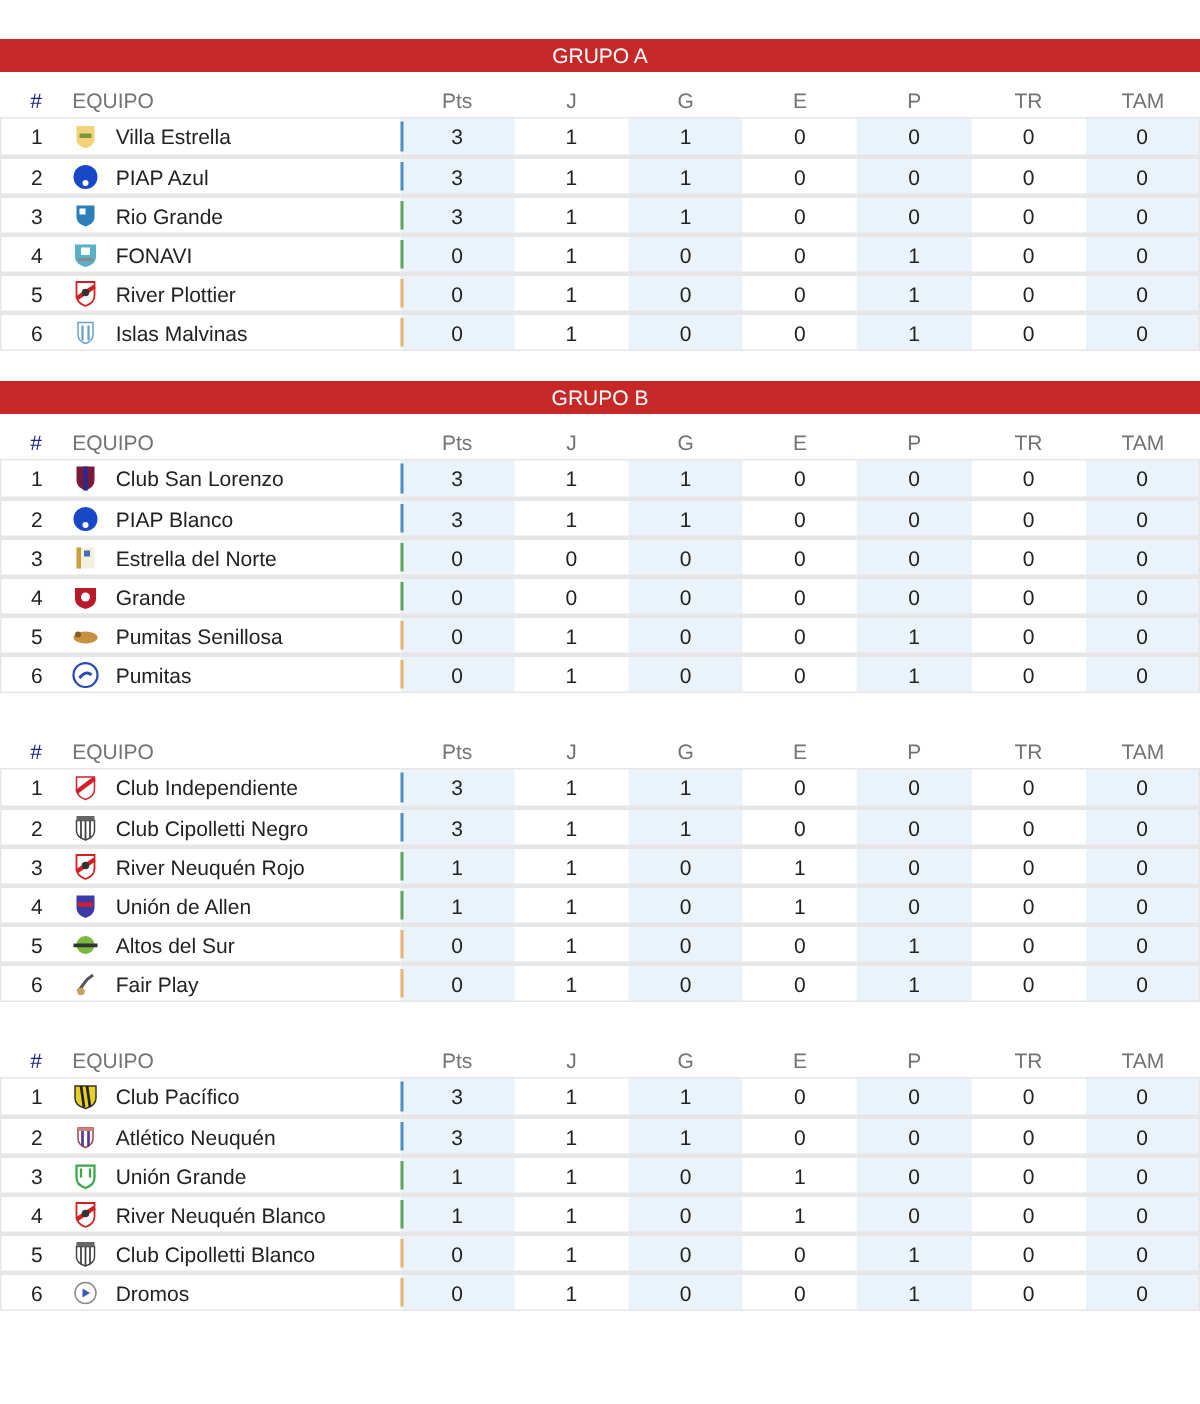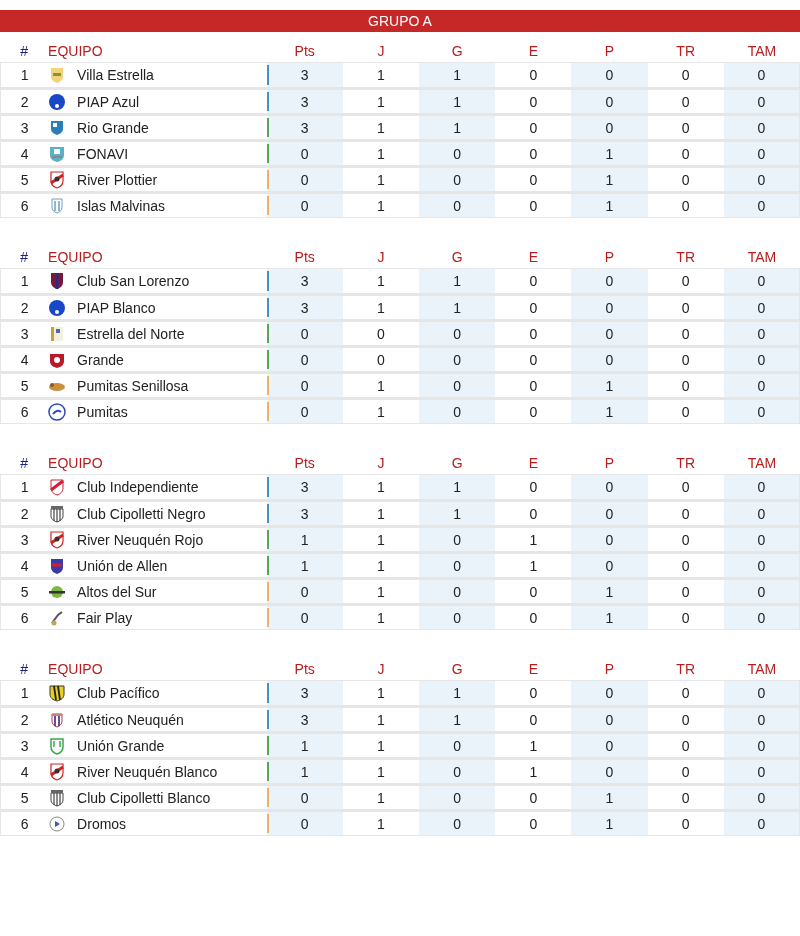--- a/index.html
+++ b/index.html
@@ -1,21 +1,21 @@
 <!DOCTYPE html>
 <html><head>
 <meta charset="utf-8">
 <style>
   * { box-sizing: border-box; margin: 0; padding: 0; }
   html, body { width: 800px; height: 936px; background: #ffffff; overflow: hidden; }
   body { font-family: "Liberation Sans", sans-serif; font-size: 14px; color: #222; padding-top: 10px; }
-  .group { margin-bottom: 20px; }
+  .group { margin-bottom: 20px; margin-top: 16px; }
   .group-header { height: 22px; background: #c62828; color: #fff; text-align: center; line-height: 22px; font-size: 14px; }
   table { width: 800px; border-collapse: separate; border-spacing: 0; table-layout: fixed; }
-  thead th { font-weight: normal; height: 30px; padding-top: 8px; font-size: 14px; color: #b91c1c; text-align: center; }
+  thead th { font-weight: normal; height: 30px; padding-top: 8px; font-size: 14px; color: #737373; text-align: center; }
   thead th.pos { color: #1a237e; }
   thead th.team { text-align: left; padding-left: 0; }
   tbody tr td { height: 26px; border-top: 1px solid #e6e6e6; border-bottom: 1px solid #e6e6e6; text-align: center; font-size: 14px; vertical-align: middle; }
   tbody tr + tr td { border-top: 2px solid #e6e6e6; }
   tbody td:first-child { border-left: 1px solid #e6e6e6; }
   tbody td:last-child { border-right: 1px solid #e6e6e6; }
   td.team { text-align: left; padding: 0; }
   .team-wrap { display: flex; align-items: center; height: 100%; }
   .crest { width: 18px; height: 18px; margin-right: 11px; display: inline-flex; align-items: center; justify-content: center; flex-shrink: 0; }
   .crest svg { width: 18px; height: 18px; }
@@ -189,20 +189,21 @@
     <td>0</td>
     <td class="alt">1</td>
     <td>0</td>
     <td class="alt">0</td>
   </tr>
 </tbody>
     </table>
   </section>
 
   <section class="group">
+    <div class="group-header">GRUPO B</div>
     <table>
       <colgroup>
         <col class="c-pos">
           <col class="c-team">
         <col class="c-num">
           <col class="c-num">
           <col class="c-num">
           <col class="c-num">
           <col class="c-num">
           <col class="c-num">

